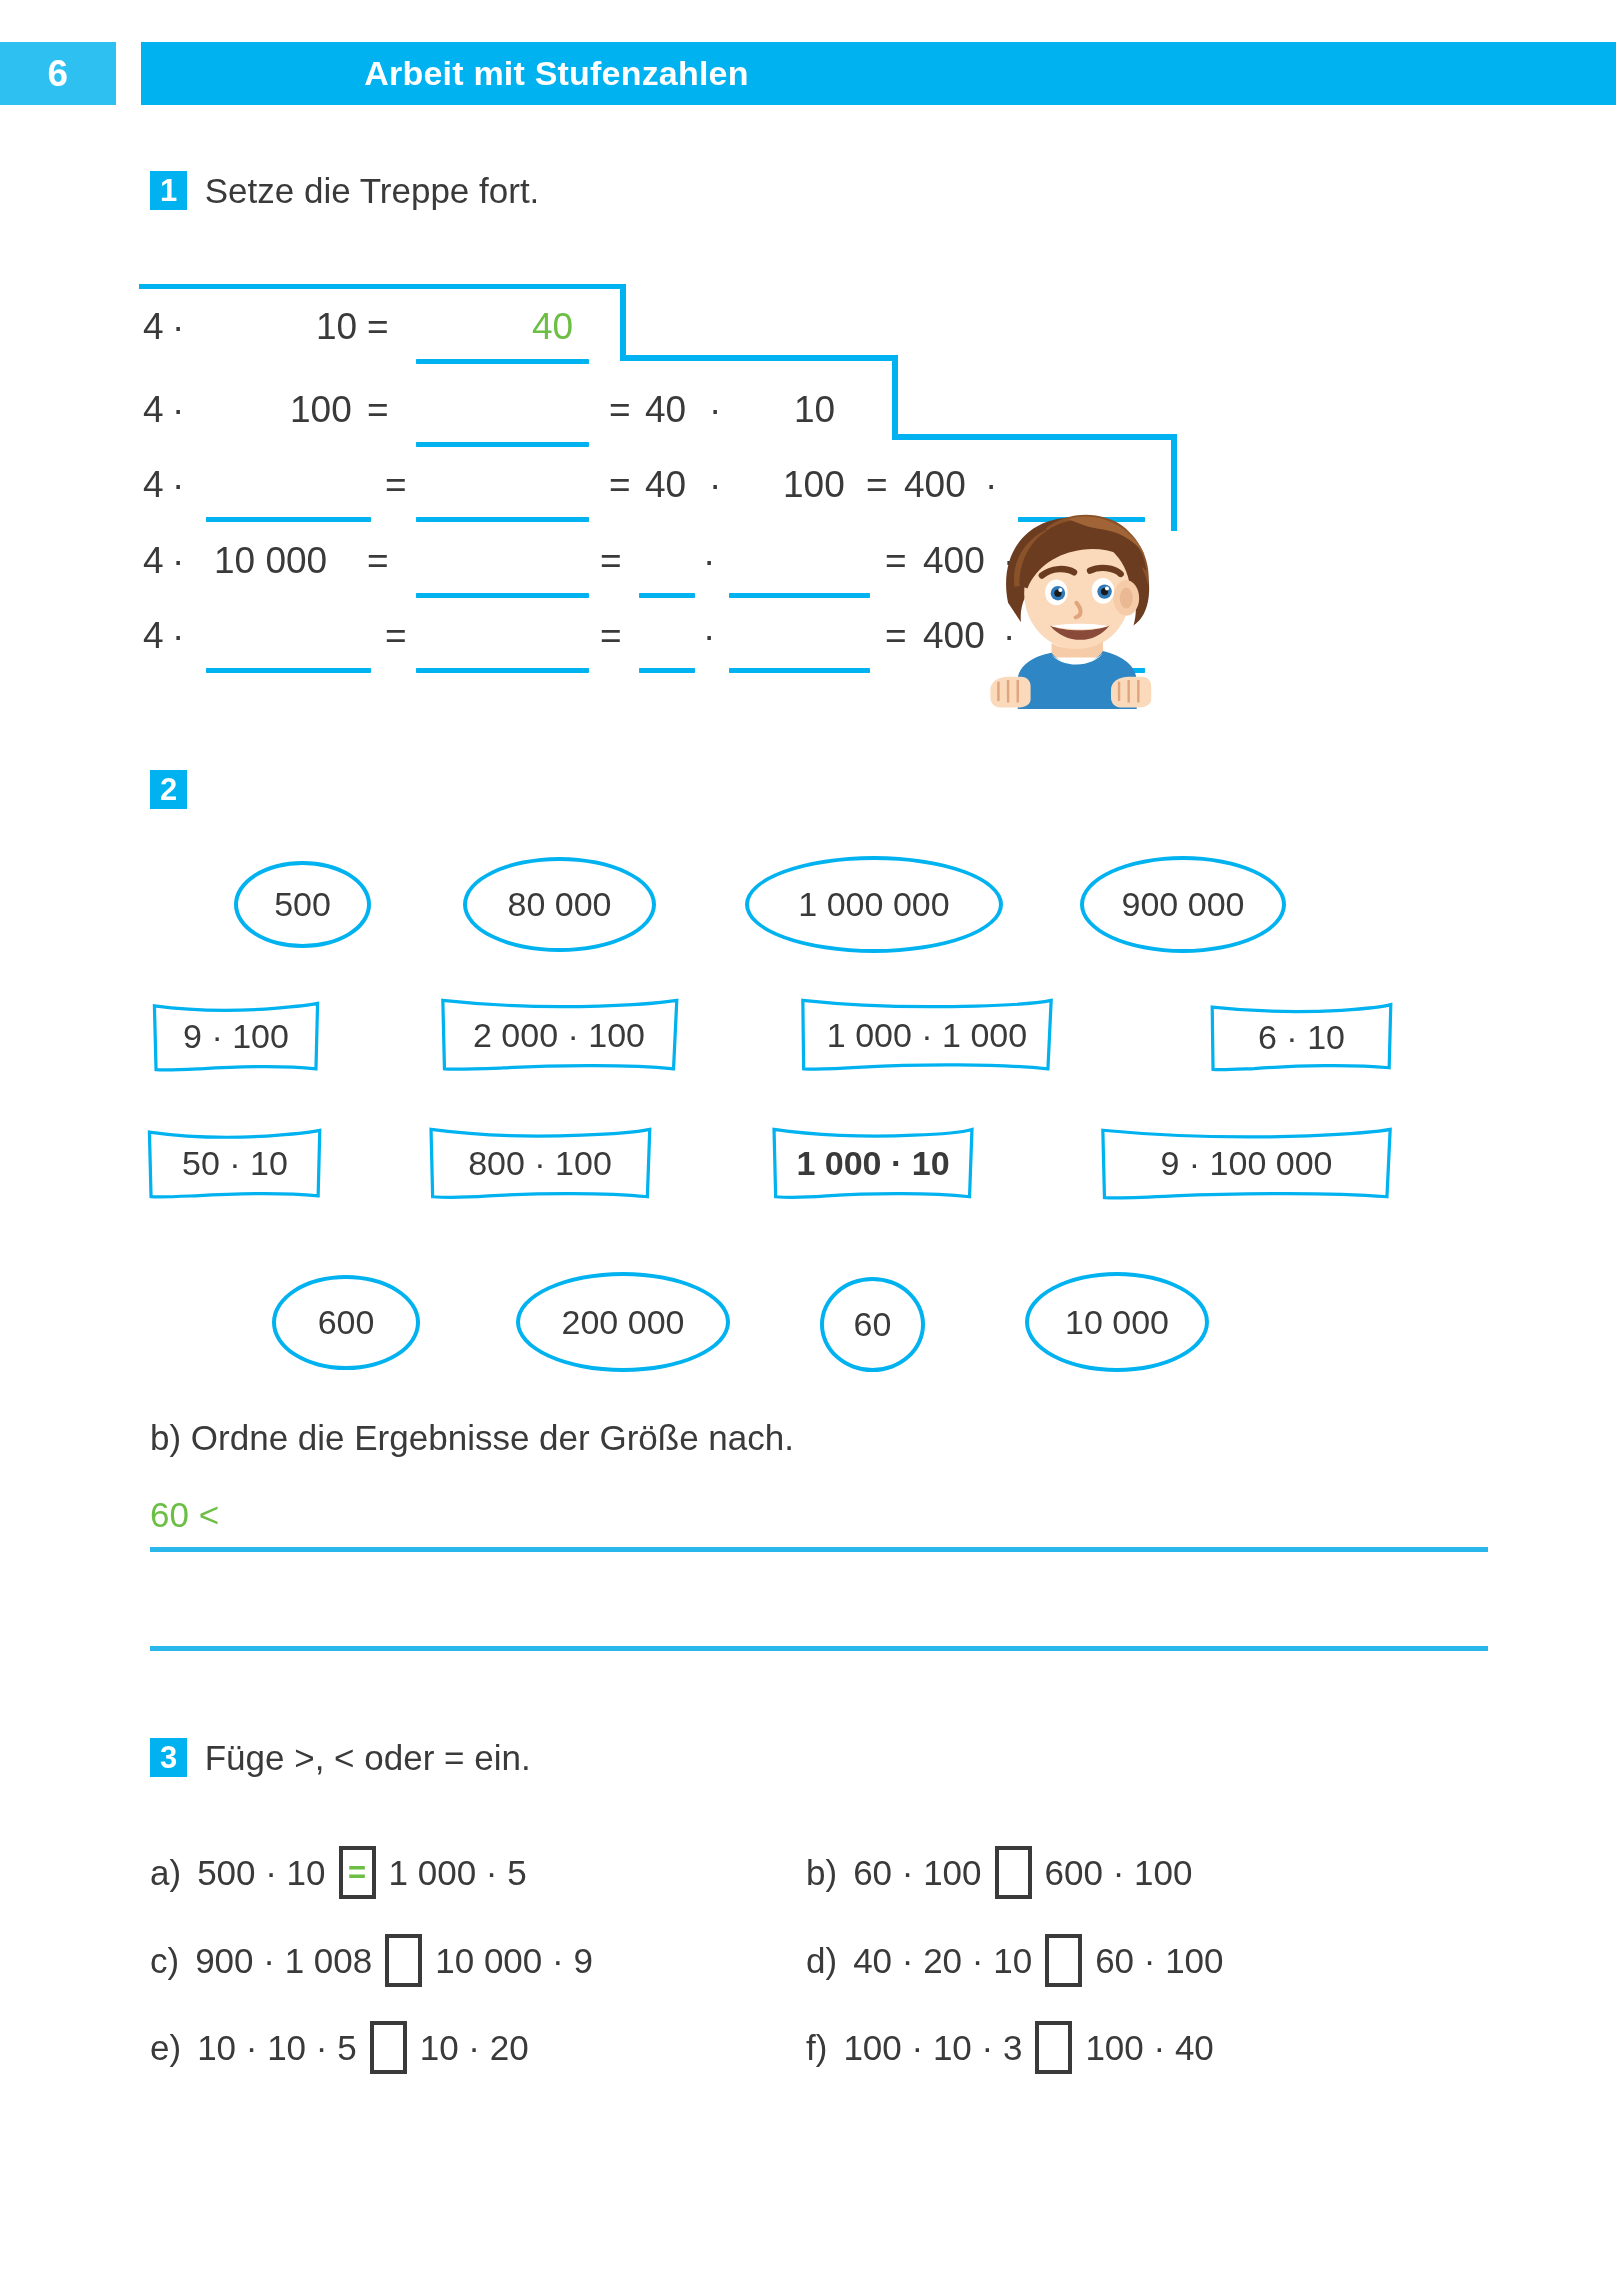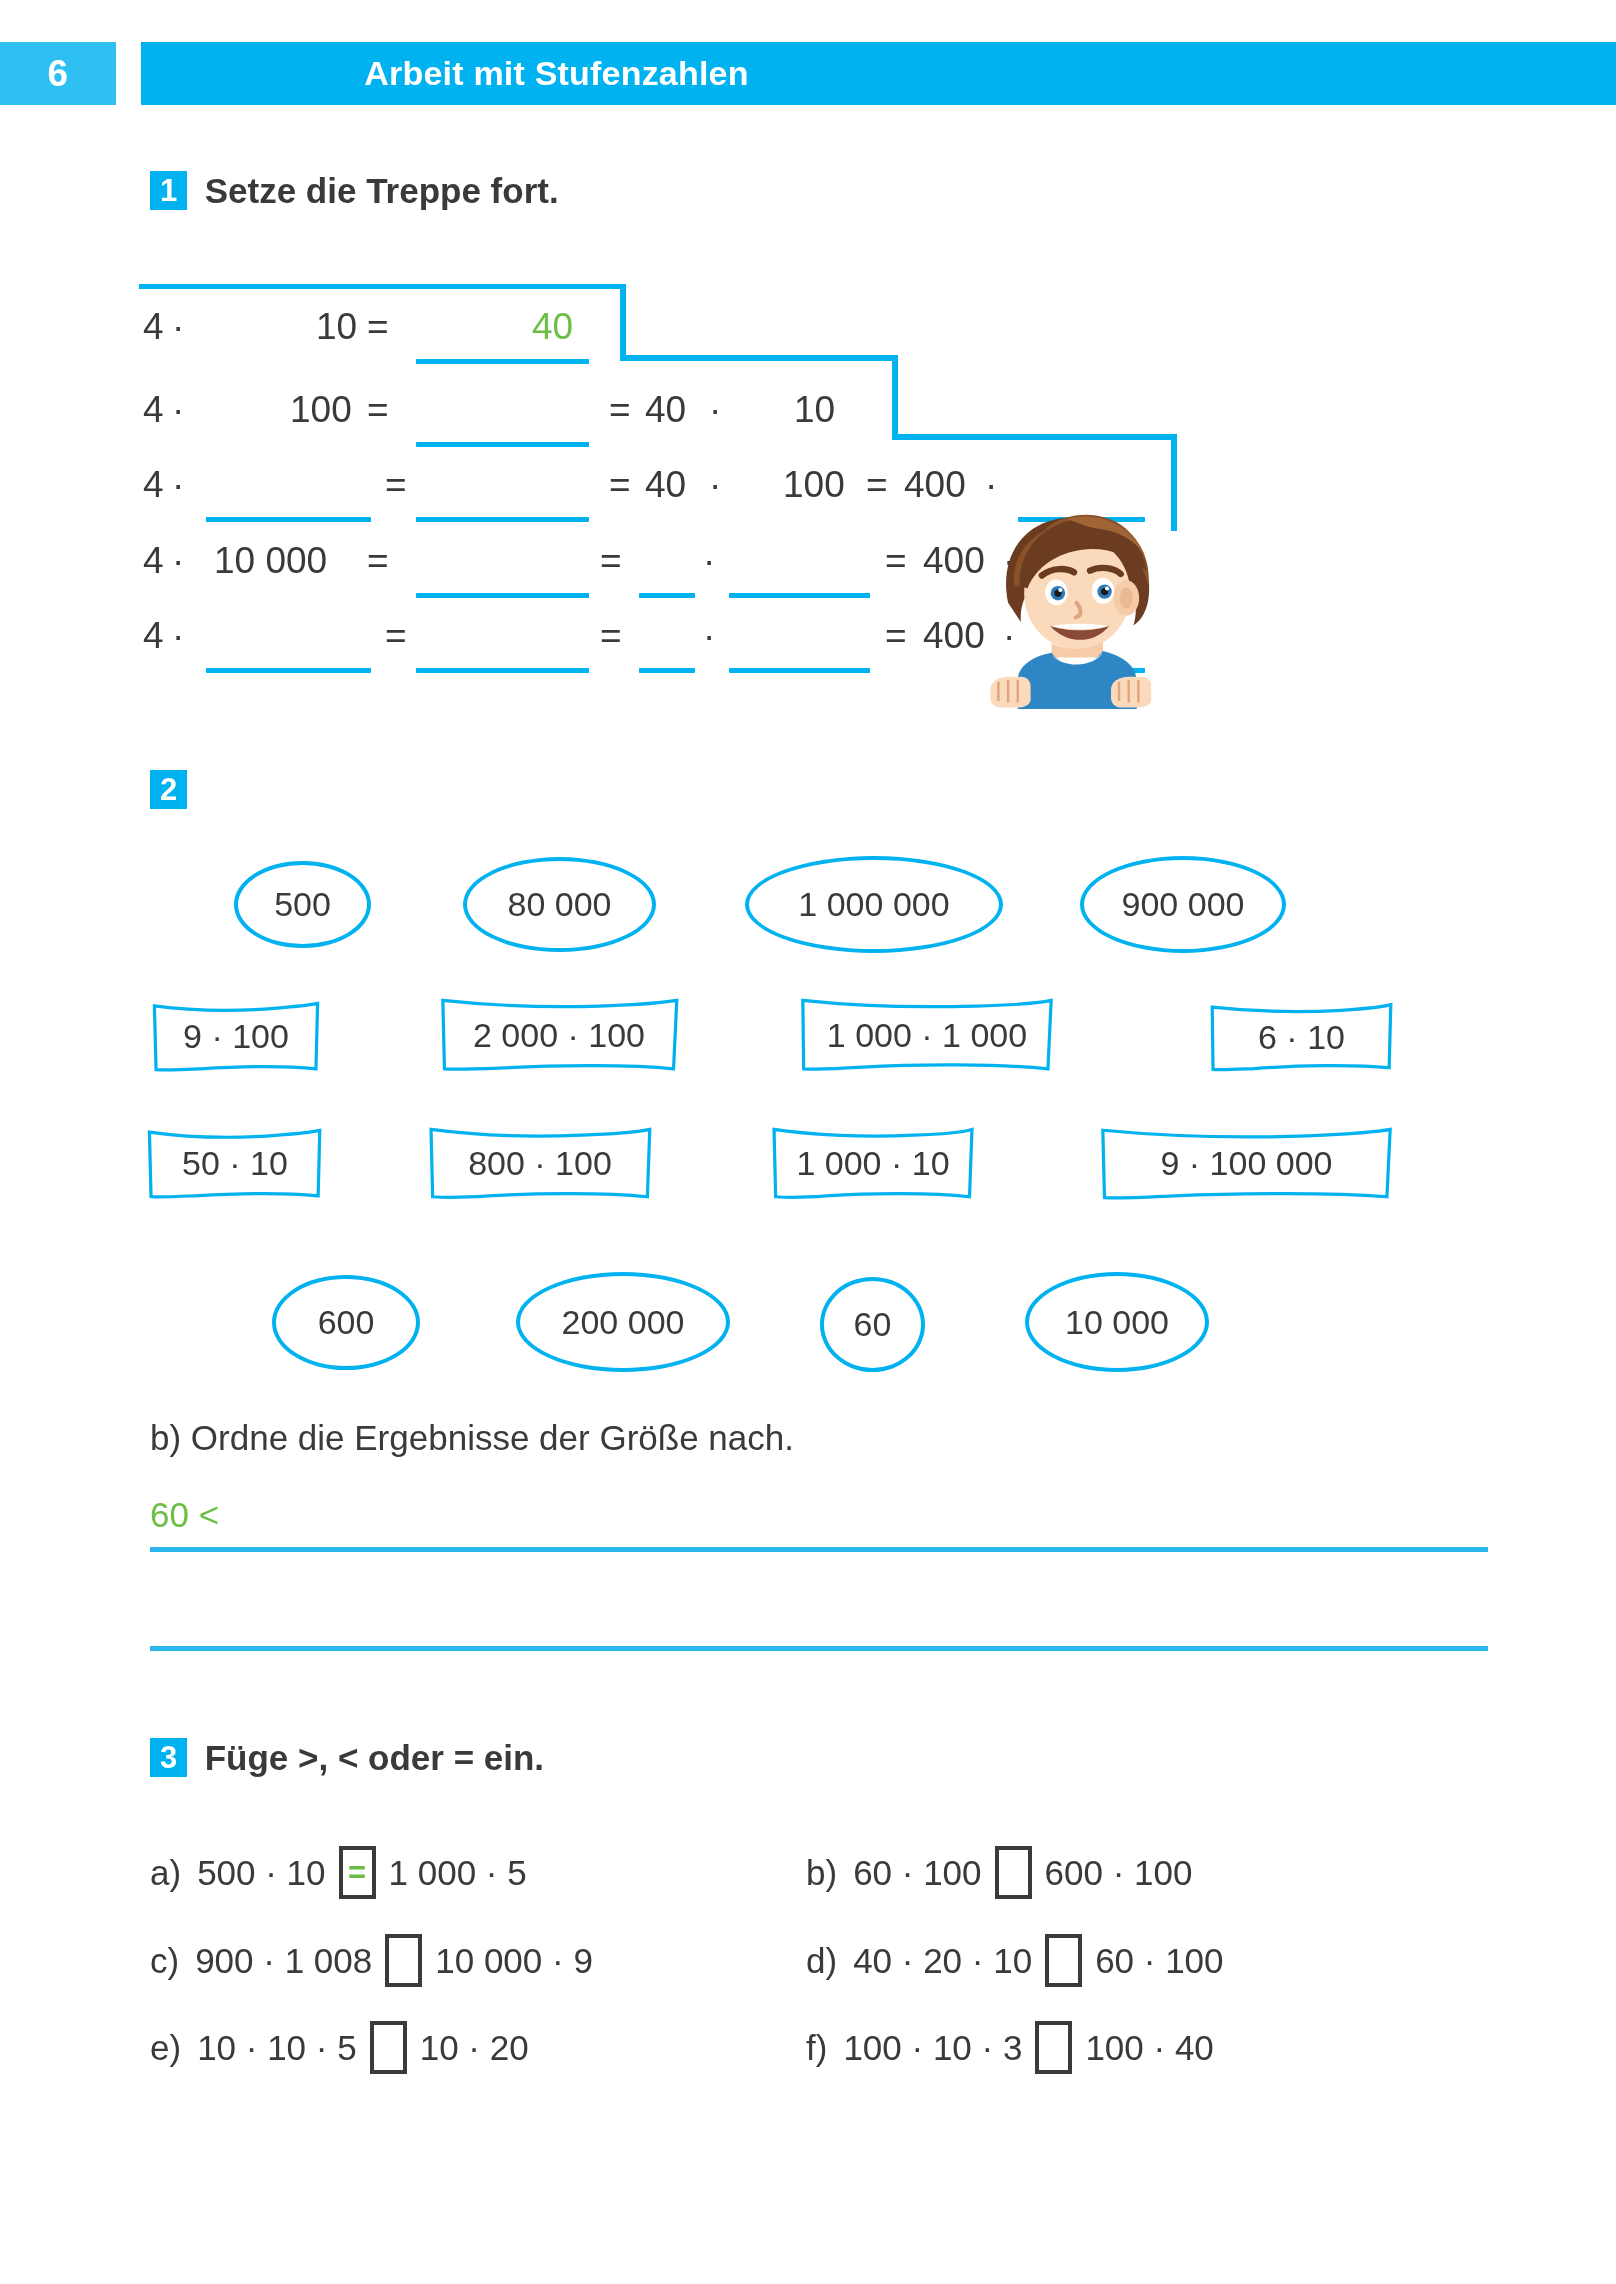--- a/index.html
+++ b/index.html
@@ -80,21 +80,21 @@
   }
   .task-head {
     position: absolute;
     display: flex;
     align-items: center;
     gap: 17.7px;
     font-size: 35px;
     color: #3a3a3a;
     white-space: nowrap;
   }
-  .task-head .task-text { line-height: 1; font-weight: bold; }
+  .task-head .task-text { line-height: 1; }
 
   
   #ex1-head { left: 150px; top: 171px; }
 
   #ex1 {
     position: absolute;
     left: 0;
     top: 266px;
     width: 1617px;
     height: 419px;
@@ -391,21 +391,21 @@
   </svg>
   <span>50 · 10</span>
 </div>
 <div class="taskbox" style="left:427px; top:1127px; width:226px; height:73px;">
   <svg viewBox="0 0 280 90" preserveAspectRatio="none">
     <path d="M5 3 C58 10 126 13 192 10 C228 9 262 6 276 3
              L273 86 C222 81 140 81 76 85 C46 87 20 87 7 86 Z" fill="none" stroke="#00b2ef" stroke-width="4"></path>
   </svg>
   <span>800 · 100</span>
 </div>
-<div class="taskbox" style="left:770px; top:1127px; width:206px; height:73px;">
+<div class="taskbox" style="left:770px; top:1127px; width:206px; height:73px;font-weight:bold;">
   <svg viewBox="0 0 255 90" preserveAspectRatio="none">
     <path d="M5 3 C52 10 118 13 178 10 C210 9 240 6 250 3
              L247 86 C200 81 128 81 70 85 C42 87 18 87 7 86 Z" fill="none" stroke="#00b2ef" stroke-width="4"></path>
   </svg>
   <span>1 000 · 10</span>
 </div>
 <div class="taskbox" style="left:1098px; top:1127px; width:297px; height:73px;">
   <svg viewBox="0 0 368 90" preserveAspectRatio="none">
     <path d="M6 4 C80 11 170 14 260 11 C305 9 348 6 362 3
              L358 86 C290 81 180 81 94 85 C56 87 22 88 8 87 Z" fill="none" stroke="#00b2ef" stroke-width="4"></path>

